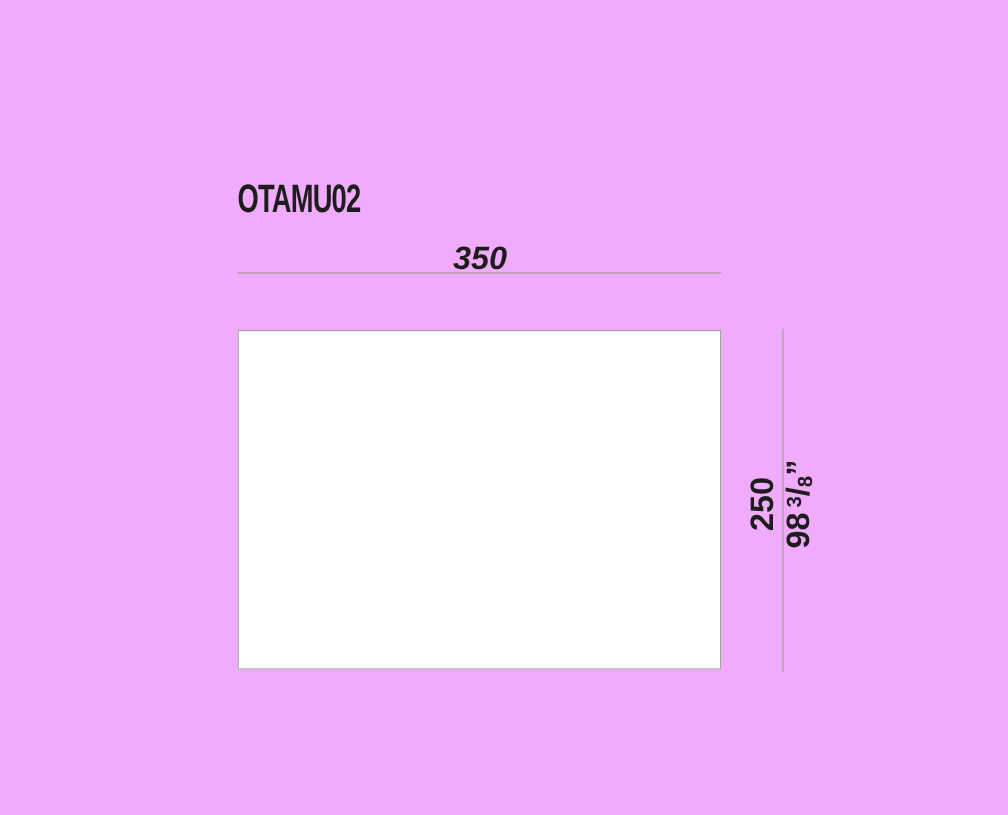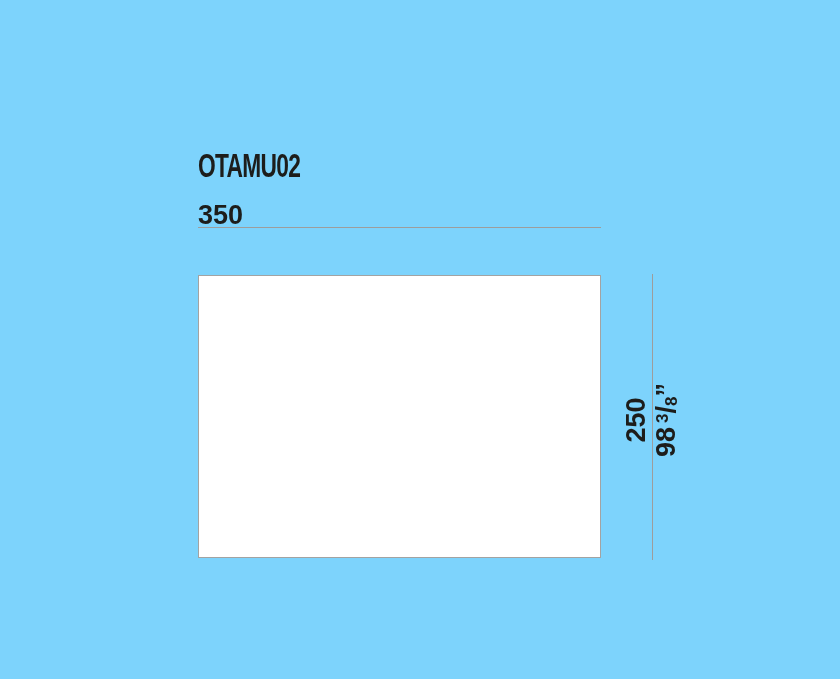--- a/index.html
+++ b/index.html
@@ -1,21 +1,21 @@
 <!DOCTYPE html>
 <html><head>
 <meta charset="utf-8">
 <style>
   html, body { margin: 0; padding: 0; background: #ffffff; }
 
   .canvas {
     position: relative;
     width: 840px;
     height: 679px;
-    background: #7dd3fc;
+    background: #f0abfc;
     overflow: hidden;
     font-family: "Liberation Sans", sans-serif;
   }
 
   
   .product-code {
     position: absolute;
     left: 198px;
     top: 149px;
     font-family: "Liberation Sans", sans-serif;
@@ -38,21 +38,22 @@
     color: #1d1d1b;
     white-space: nowrap;
   }
 
   
   .width-metric-label {
     position: absolute;
     left: 198px;
     top: 202px;
     width: 404px;
-    text-align: left;
+    text-align: center;
+    font-style: italic;
   }
   .width-dim-line {
     position: absolute;
     left: 198px;
     top: 227px;
     width: 403px;
     height: 1px;
     background: #9d9d9c;
   }
   .width-imperial-label {

